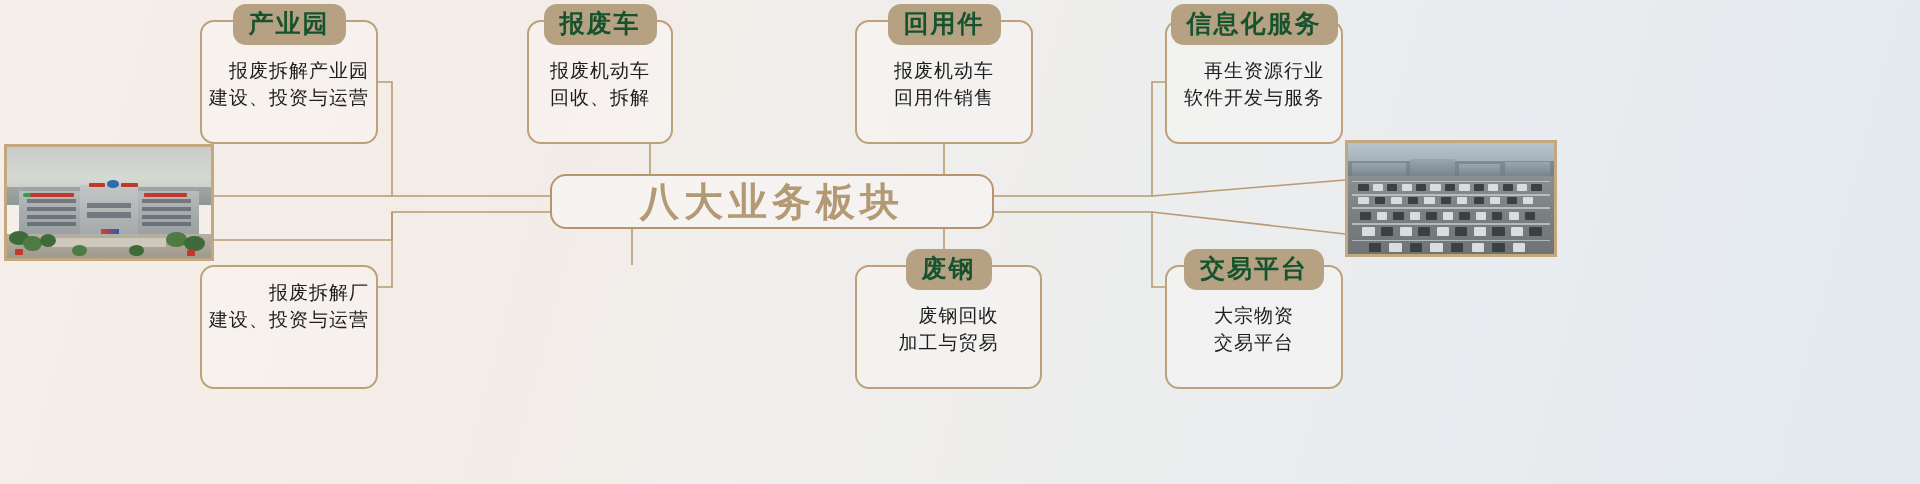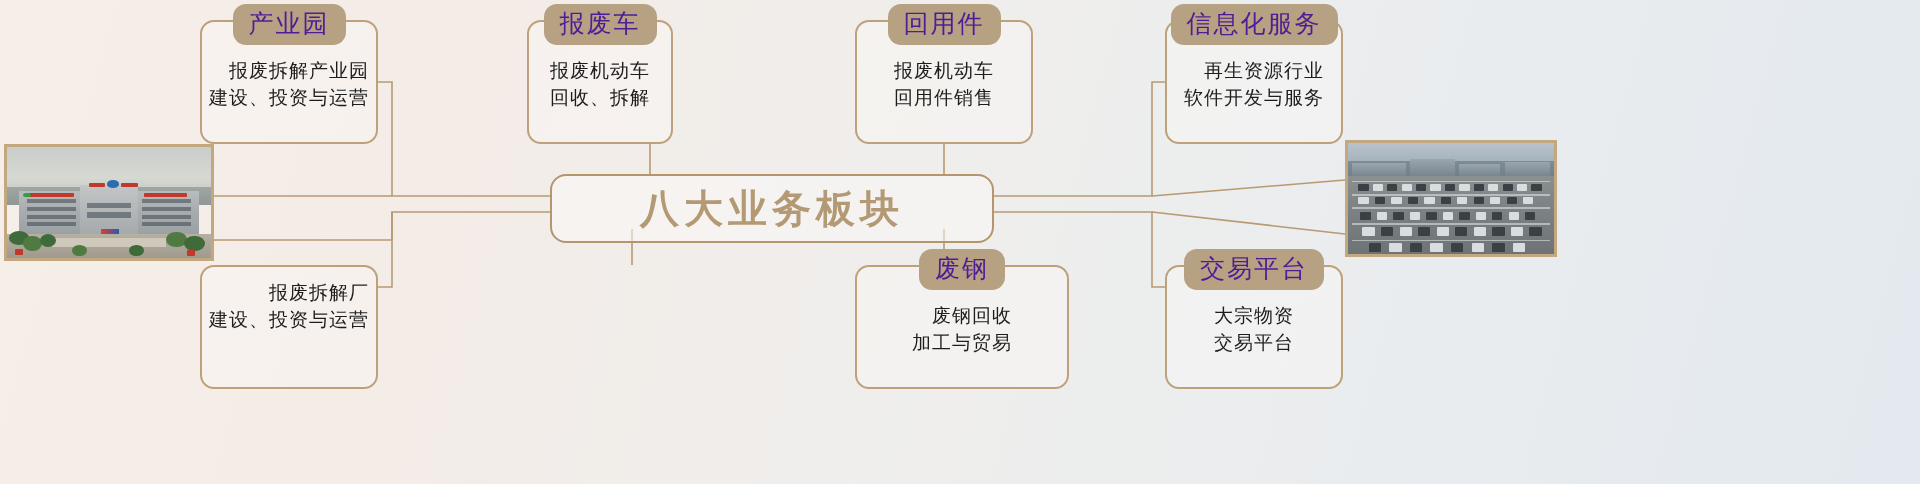--- a/index.html
+++ b/index.html
@@ -26,21 +26,21 @@
     width: 1920px; height: 484px;
     pointer-events: none;
   }
 
   
   .center-node {
     position: absolute;
     left: 550px;
     top: 174px;
     width: 444px;
-    height: 69px;
+    height: 55px;
     border: 2px solid #b4956c;
     border-radius: 16px;
     background: rgba(250,248,246,0.55);
     display: flex;
     align-items: center;
     justify-content: center;
     box-sizing: border-box;
   }
   .center-title {
     font-size: 39px;
@@ -57,24 +57,24 @@
     box-sizing: border-box;
     border: 2px solid #bda17b;
     border-radius: 14px;
     background: rgba(252,250,248,0.38);
     display: flex;
     flex-direction: column;
     align-items: center;
   }
   .card-badge {
     background: #b6a183;
-    color: #4c1d95;
+    color: #14532d;
     border-radius: 13px;
     font-size: 25px;
-    font-weight: 400;
+    font-weight: 700;
     letter-spacing: 2px;
     line-height: 1;
     padding: 7px 16px 9px 16px;
     white-space: nowrap;
     margin-top: -18px;
   }
   .card-body {
     margin-top: 13px;
     text-align: right;
     font-size: 19px;
@@ -87,21 +87,21 @@
   
   .card.top { top: 20px; height: 124px; }
   .card.bottom { top: 265px; height: 124px; }
 
   .c1 { left: 200px;  width: 178px; }
   .c2 { left: 527px;  width: 146px; }
   .c3 { left: 855px;  width: 178px; }
   .c4 { left: 1165px; width: 178px; }
   .c5 { left: 200px;  width: 178px; }
   .c6 { left: 527px;  width: 178px; }
-  .c7 { left: 855px;  width: 214px; }
+  .c7 { left: 855px;  width: 187px; }
   .c8 { left: 1165px; width: 178px; }
 
   
   .photo {
     position: absolute;
     box-sizing: border-box;
     border: 3px solid #c3a77f;
     overflow: hidden;
   }
   .photo-left  { left: 4px;  top: 144px; width: 210px; height: 117px; }

